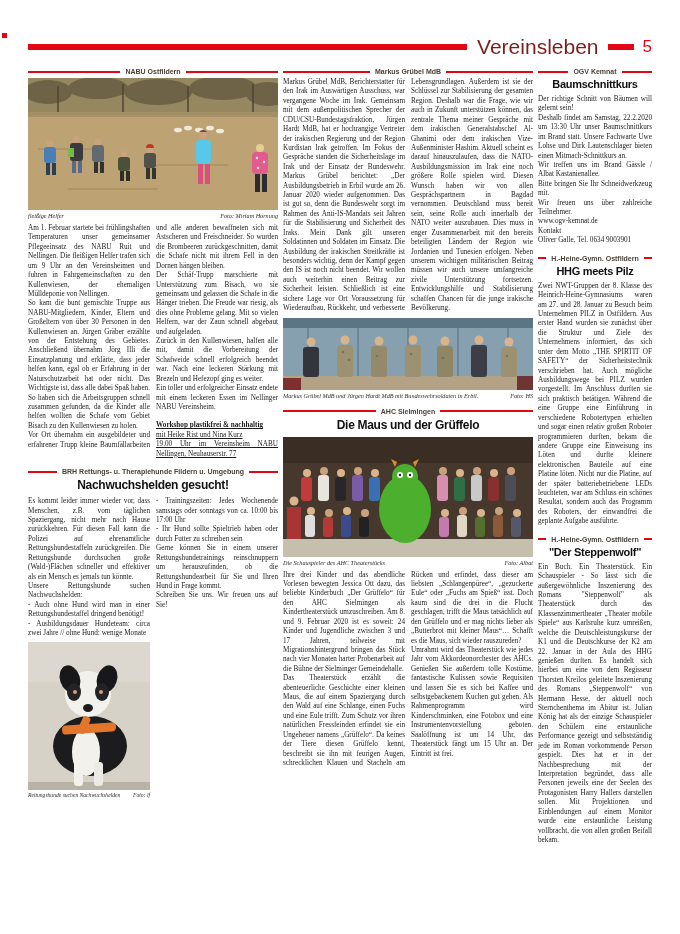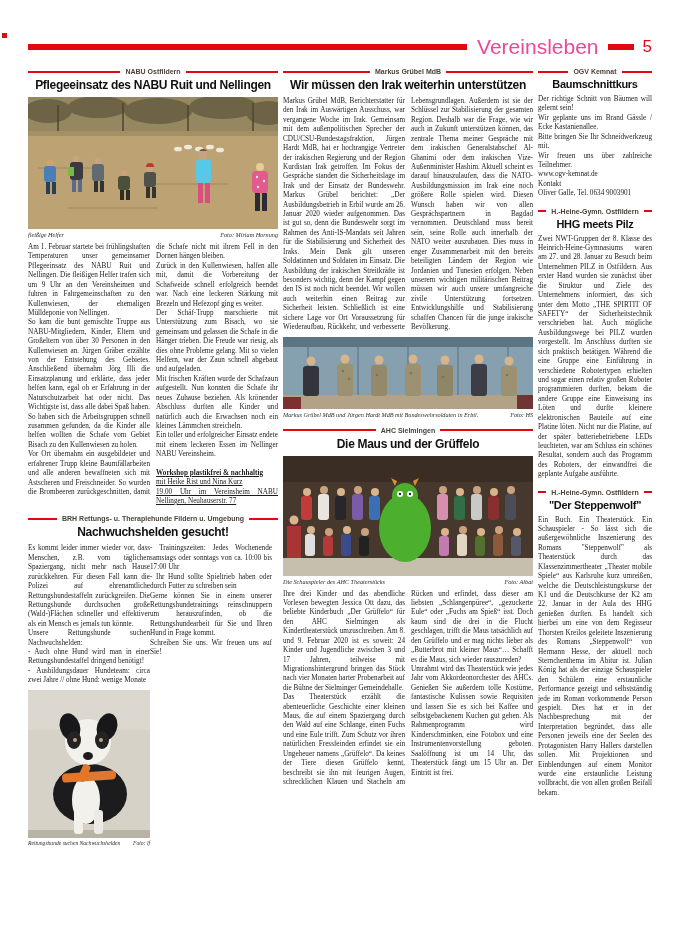--- a/index.html
+++ b/index.html
@@ -5,37 +5,37 @@
   html,body{margin:0;padding:0;background:#fff;}
   .page{
     position:relative;width:680px;height:934px;background:#fff;
     font-family:"Liberation Serif",serif;color:#1a1a1a;overflow:hidden;
     outline:1px solid #ddd;
   }
   .reg-mark{position:absolute;left:2px;top:33px;width:5px;height:5px;background:#e30613;}
   
   .masthead{position:absolute;top:36px;left:28px;width:624px;display:flex;align-items:center;}
   .masthead .bar-long{flex:1;height:6px;background:#e30613;margin-right:10px;}
-  .masthead .title{font-family:"Liberation Sans",sans-serif;font-size:21px;color:#ec4899;line-height:1;}
+  .masthead .title{font-family:"Liberation Sans",sans-serif;font-size:21px;color:#7f1d1d;line-height:1;}
   .masthead .bar-short{width:26px;height:6px;background:#e30613;margin:0 9px;}
   .masthead .pagenum{font-family:"Liberation Sans",sans-serif;font-size:17px;color:#e30613;line-height:1;}
   
   .content{position:absolute;top:64px;left:28px;width:624px;display:grid;
            grid-template-columns:250px 250px 114px;column-gap:5px;align-items:start;}
   .kicker{display:flex;align-items:center;margin:4px 0 3px;}
   .kicker .rule{flex:1;height:2px;background:#e30613;}
   .kicker .label{padding:0 5px;font-family:"Liberation Sans",sans-serif;font-size:7px;
                  font-weight:bold;color:#4a4238;white-space:nowrap;}
   .headline{margin:2px 0 5px;text-align:center;font-family:"Liberation Sans",sans-serif;
             font-weight:bold;font-size:12px;letter-spacing:-0.3px;color:#111;}
   .headline.small{font-size:11px;}
   .body{font-size:7.2px;line-height:1.31;text-align:justify;hyphens:auto;color:#1c1c1c;}
   .body p{margin:0;}
   .cols2{column-count:2;column-gap:6px;}
-  .two-col{display:flex;}
+  .two-col{display:flex;gap:6px;}
   .two-col .col{width:122px;}
   .photo{width:100%;line-height:0;}
   .photo svg{display:block;width:100%;height:auto;}
   .caption{display:flex;justify-content:space-between;gap:4px;
            font-size:6.2px;font-style:italic;color:#2a2a2a;margin:2px 0 5px;}
   .caption .credit{white-space:nowrap;}
   .workshop{margin-top:9px;text-decoration:underline;}
   .bold{font-weight:bold;}
   .sect-gap{margin-top:9px;}
   .caption.tight{font-size:5.6px;}
@@ -56,21 +56,20 @@
   <div class="content">
 
     <div>
 
       <section>
         <div class="kicker">
           <span class="rule"></span>
           <span class="label">NABU Ostfildern</span>
           <span class="rule"></span>
         </div>
-        <h2 class="headline">Pflegeeinsatz des NABU Ruit und Nellingen</h2>
 
         <div class="photo">
           <svg viewBox="0 0 250 132" preserveAspectRatio="none" aria-hidden="true">
             <rect width="250" height="132" fill="#bda373"></rect>
             <rect width="250" height="36" fill="#95875f"></rect>
             <g fill="#6e6347">
               <ellipse cx="20" cy="14" rx="24" ry="12"></ellipse>
                 <ellipse cx="70" cy="10" rx="30" ry="11"></ellipse>
               <ellipse cx="130" cy="14" rx="34" ry="13"></ellipse>
                 <ellipse cx="195" cy="10" rx="34" ry="12"></ellipse>
@@ -135,23 +134,22 @@
         </div>
         <div class="caption">
           <span>fleißige Helfer</span>
           <span class="credit">Foto: Miriam Hornung</span>
         </div>
 
         <div class="body cols2">
           <p>Am 1. Februar startete bei frühlingshaften Temperaturen unser gemeinsamer Pflegeeinsatz des NABU Ruit und Nellingen. Die fleißigen Helfer trafen sich um 9 Uhr an den Vereinsheimen und fuhren in Fahrgemeinschaften zu den Kullenwiesen, der ehemaligen Mülldeponie von Nellingen.</p>
           <p>So kam die bunt gemischte Truppe aus NABU-Mitgliedern, Kinder, Eltern und Großeltern von über 30 Personen in den Kullenwiesen an. Jürgen Gräber erzählte von der Entstehung des Gebietes. Anschließend übernahm Jörg Illi die Einsatzplanung und erklärte, dass jeder helfen kann, egal ob er Erfahrung in der Naturschutzarbeit hat oder nicht. Das Wichtigste ist, dass alle dabei Spaß haben. So haben sich die Arbeitsgruppen schnell zusammen gefunden, da die Kinder alle helfen wollten die Schafe vom Gebiet Bisach zu den Kullenwiesen zu holen.</p>
           <p>Vor Ort übernahm ein ausgebildeter und erfahrener Trupp kleine Baumfällarbeiten und alle anderen bewaffneten sich mit Astscheren und Freischneider. So wurden die Brombeeren zurückgeschnitten, damit die Schafe nicht mit ihrem Fell in den Dornen hängen bleiben.</p>
+          <p>Der Schäf-Trupp marschierte mit Unterstützung zum Bisach, wo sie gemeinsam und gelassen die Schafe in die Hänger trieben. Die Freude war riesig, als dies ohne Probleme gelang. Mit so vielen Helfern, war der Zaun schnell abgebaut und aufgeladen.</p>
           <p>Zurück in den Kullenwiesen, halfen alle mit, damit die Vorbereitung der Schafweide schnell erfolgreich beendet war. Nach eine leckeren Stärkung mit Brezeln und Hefezopf ging es weiter.</p>
-          <p>Der Schäf-Trupp marschierte mit Unterstützung zum Bisach, wo sie gemeinsam und gelassen die Schafe in die Hänger trieben. Die Freude war riesig, als dies ohne Probleme gelang. Mit so vielen Helfern, war der Zaun schnell abgebaut und aufgeladen.</p>
-          <p>Mit frischen Kräften wurde der Schafzaun aufgestellt. Nun konnten die Schafe ihr neues Zuhause beziehen. Als krönender Abschluss durften alle Kinder und natürlich auch die Erwachsen noch ein kleines Lämmchen streicheln.</p>
           <p>Ein toller und erfolgreicher Einsatz endete mit einem leckeren Essen im Nellinger NABU Vereinsheim.</p>
           <div class="workshop">
             <p class="bold">Workshop plastikfrei &amp; nachhaltig</p>
             <p>mit Heike Rist und Nina Kurz</p>
             <p>19.00 Uhr im Vereinsheim NABU Nellingen, Neuhauserstr. 77</p>
           </div>
         </div>
       </section>
 
       <section class="sect-gap">
@@ -204,21 +202,20 @@
     </div>
 
     <div>
 
       <section>
         <div class="kicker">
           <span class="rule"></span>
           <span class="label">Markus Grübel MdB</span>
           <span class="rule"></span>
         </div>
-        <h2 class="headline">Wir müssen den Irak weiterhin unterstützen</h2>
         <div class="body cols2">
           <p>Markus Grübel MdB, Berichterstatter für den Irak im Auswärtigen Ausschuss, war vergangene Woche im Irak. Gemeinsam mit dem außenpolitischen Sprecher der CDU/CSU-Bundestagsfraktion, Jürgen Hardt MdB, hat er hochrangige Vertreter der irakischen Regierung und der Region Kurdistan Irak getroffen. Im Fokus der Gespräche standen die Sicherheitslage im Irak und der Einsatz der Bundeswehr. Markus Grübel berichtet: „Der Ausbildungsbetrieb in Erbil wurde am 26. Januar 2020 wieder aufgenommen. Das ist gut so, denn die Bundeswehr sorgt im Rahmen des Anti-IS-Mandats seit Jahren für die Stabilisierung und Sicherheit des Iraks. Mein Dank gilt unseren Soldatinnen und Soldaten im Einsatz. Die Ausbildung der irakischen Streitkräfte ist besonders wichtig, denn der Kampf gegen den IS ist noch nicht beendet. Wir wollen auch weiterhin einen Beitrag zur Sicherheit leisten. Schließlich ist eine sichere Lage vor Ort Voraussetzung für Wiederaufbau, Rückkehr, und verbesserte Lebensgrundlagen. Außerdem ist sie der Schlüssel zur Stabilisierung der gesamten Region. Deshalb war die Frage, wie wir auch in Zukunft unterstützen können, das zentrale Thema meiner Gespräche mit dem irakischen Generalstabschef Al-Ghanimi oder dem irakischen Vize-Außenminister Hashim. Aktuell scheint es darauf hinauszulaufen, dass die NATO-Ausbildungsmission im Irak eine noch größere Rolle spielen wird. Diesen Wunsch haben wir von allen Gesprächspartnern in Bagdad vernommen. Deutschland muss bereit sein, seine Rolle auch innerhalb der NATO weiter auszubauen. Dies muss in enger Zusammenarbeit mit den bereits beteiligten Ländern der Region wie Jordanien und Tunesien erfolgen. Neben unserem wichtigen militärischen Beitrag müssen wir auch unsere umfangreiche zivile Unterstützung fortsetzen. Entwicklungshilfe und Stabilisierung schaffen Chancen für die junge irakische Bevölkerung.</p>
         </div>
         <div class="photo" style="margin-top:4px">
           <svg viewBox="0 0 250 72" preserveAspectRatio="none" aria-hidden="true">
             <rect width="250" height="72" fill="#87a0b0"></rect>
             <rect width="250" height="10" fill="#5c7585"></rect>
             <g stroke="#6d8799" stroke-width="2">
               <line x1="25" y1="10" x2="25" y2="58"></line>
                 <line x1="75" y1="10" x2="75" y2="58"></line>
@@ -343,21 +340,22 @@
 
       <section>
         <div class="kicker">
           <span class="rule"></span>
           <span class="label">OGV Kemnat</span>
           <span class="rule"></span>
         </div>
         <h2 class="headline small">Baumschnittkurs</h2>
         <div class="body">
           <p>Der richtige Schnitt von Bäumen will gelernt sein!</p>
-          <p>Wir geplante uns im Brand Gässle / Ecke Kastanienallee.</p>
+          <p>Deshalb findet am Samstag, 22.2.2020 um 13:30 Uhr unser Baumschnittkurs im Brand statt. Unsere Fachwarte Uwe Lohse und Dirk Lautenschlager bieten einen Mitmach-Schnittkurs an.</p>
+          <p>Wir treffen uns im Brand Gässle / Albat Kastanienallee.</p>
           <p>Bitte bringen Sie Ihr Schneidwerkzeug mit.</p>
           <p>Wir freuen uns über zahlreiche Teilnehmer.</p>
           <p>www.ogv-kemnat.de</p>
           <p>Kontakt</p>
           <p>Oliver Galle, Tel. 0634 9003901</p>
         </div>
       </section>
 
       <section class="sect-gap">
         <div class="kicker">

